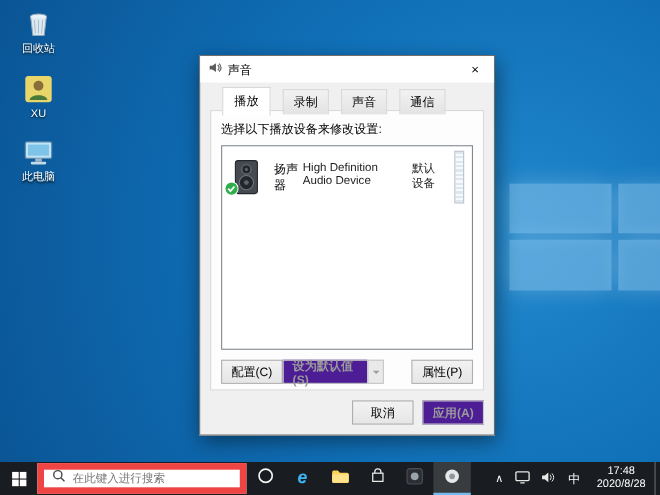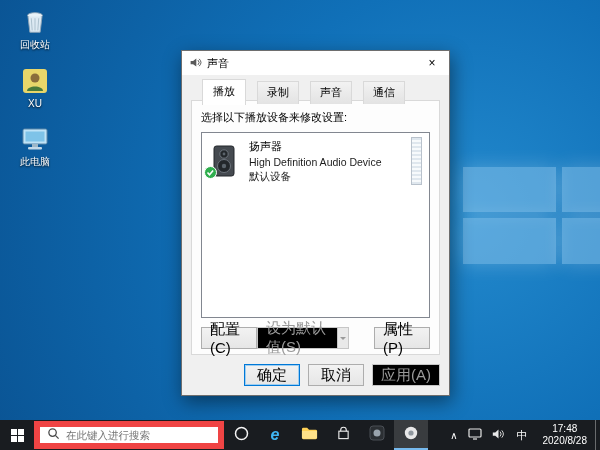--- a/index.html
+++ b/index.html
@@ -39,31 +39,31 @@
   .tab.active { background:#fff; padding:4px 10px 5px; margin-top:-2px; margin-bottom:-1px; }
 
   .tabpage { position:absolute; top:49px; left:9px; right:9px; bottom:40px;
     background:#fdfdfd; border:1px solid #d9d9d9; padding:9px; }
   .instruction { font-size:11px; }
 
   .listbox { margin-top:7px; height:186px; border:1px solid #828790; background:#fff; padding:1px; overflow:hidden; }
   .device { display:flex; align-items:center; gap:8px; padding:5px 4px; height:54px; }
   .device-icon-wrap { position:relative; width:34px; height:34px; flex:0 0 auto; }
   .device-badge { position:absolute; left:-3px; bottom:-3px; }
-  .device-text { display:flex; flex-direction:column; gap:2px; }
+  .device-text { display:flex; flex-direction:row; gap:2px; }
   .device-name { font-size:11px; }
   .device-desc, .device-status { font-size:10.5px; color:#1c1c1c; }
   .meter { margin-left:auto; margin-right:2px; width:11px; height:48px; border:1px solid #b9c2cc;
     background:repeating-linear-gradient(to top,#dfe7ee 0 2px,#f7fafc 2px 4px); }
 
   .device-actions { display:flex; align-items:center; margin-top:9px; }
   .btn { min-width:56px; height:22px; display:inline-flex; align-items:center; justify-content:center;
     padding:0 8px; background:linear-gradient(#f2f2f2,#e6e6e6); border:1px solid #adadad;
-    font-size:15px; color:#000; cursor:default; }
-  .btn.disabled { color:#9a9a9a; background:#000000; border-color:#c6c6c6; }
+    font-size:11px; color:#000; cursor:default; }
+  .btn.disabled { color:#9a9a9a; background:#4c1d95; border-color:#c6c6c6;font-weight:bold; }
   .btn.default { border-color:#0078d7; box-shadow:inset 0 0 0 1px #9ecef1; }
   .split { display:inline-flex; margin-left:auto; }
   .split .main { border-right:none; min-width:70px; }
   .split .arrow { width:17px; height:22px; border:1px solid #c6c6c6; background:#e9e9e9;
     display:flex; align-items:center; justify-content:center; }
   .split .arrow::after { content:""; border:3.5px solid transparent; border-top-color:#9a9a9a; margin-top:4px; }
   .props-btn { margin-left:25px; }
 
   .dialog-footer { position:absolute; right:9px; bottom:9px; display:flex; gap:8px; }
 
@@ -185,21 +185,20 @@
         <span class="btn">配置(C)</span>
         <span class="split">
           <span class="btn disabled main">设为默认值(S)</span>
           <span class="arrow"></span>
         </span>
         <span class="btn props-btn">属性(P)</span>
       </div>
     </div>
 
     <div class="dialog-footer">
-      <span class="btn default">确定</span>
       <span class="btn">取消</span>
       <span class="btn disabled">应用(A)</span>
     </div>
   </div>
 
   <div class="taskbar">
     <div class="tb-btn">
       <span class="start-logo">
         <span></span>
           <span></span>

